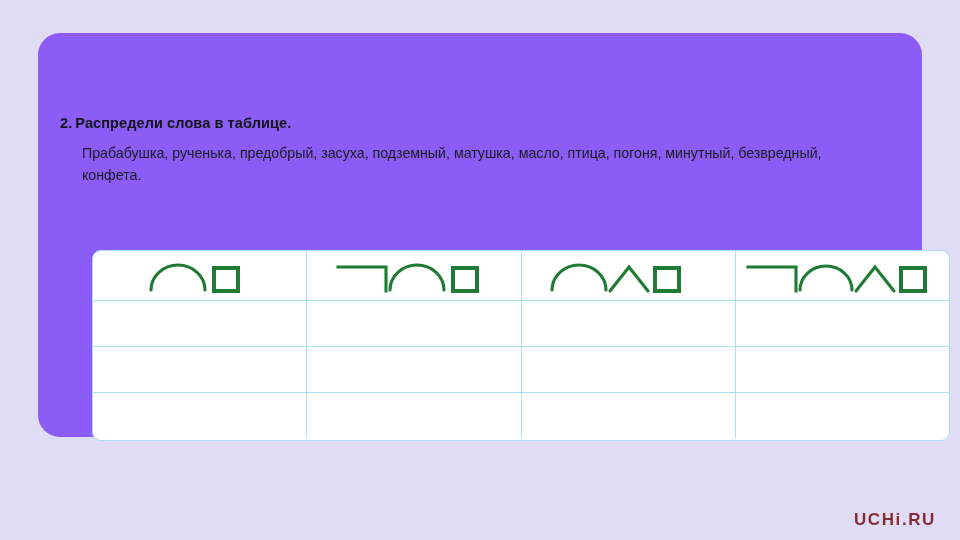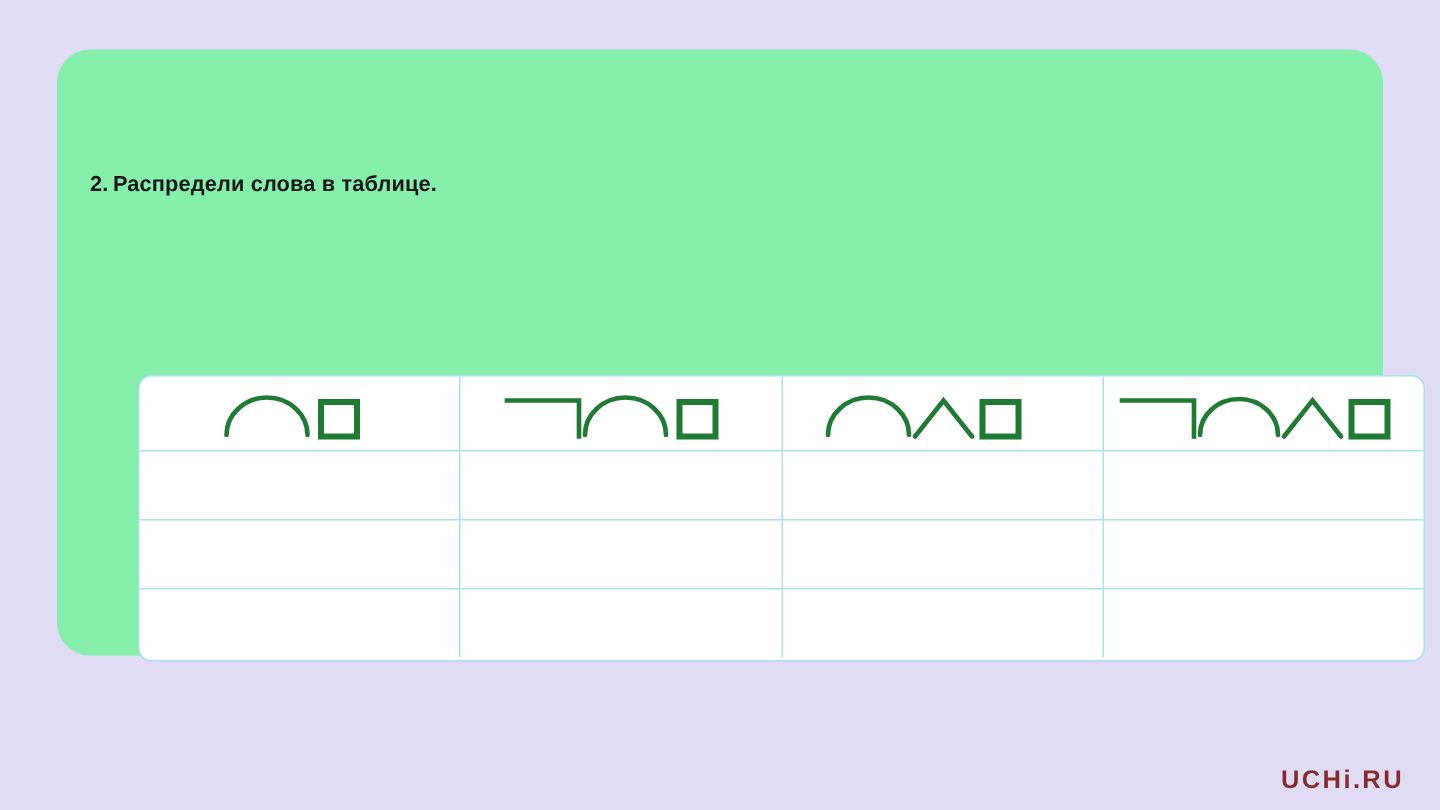--- a/index.html
+++ b/index.html
@@ -14,21 +14,21 @@
     font-family: "Liberation Sans", "DejaVu Sans", sans-serif;
     overflow: hidden;
     position: relative;
   }
   .card {
     position: absolute;
     left: 38px;
     top: 33px;
     width: 884px;
     height: 404px;
-    background: #86efac;
+    background: #8b5cf6;
     border-radius: 22px;
   }
   .task {
     position: absolute;
     left: 22px;
     top: 82px;
     width: 840px;
   }
   .task-head {
     font-size: 14.5px;
@@ -96,20 +96,21 @@
 </style>
 </head>
 <body>
 
 <div class="card">
 
   <div class="task">
     <div class="task-head">
       <span class="task-num">2.</span><span>Распредели слова в таблице.</span>
     </div>
+    <div class="word-list">Прабабушка, рученька, предобрый, засуха, подземный, матушка, масло, птица, погоня, минутный, безвредный, конфета.</div>
   </div>
 
   <div class="table">
 
     <div class="trow header">
 
       <div class="tcell">
         <svg class="scheme" width="150" height="40" viewBox="0 0 150 40">
           <path d="M 26 34 A 27 25 0 0 1 80 34" fill="none" stroke="#1F7A34" stroke-width="3.1" stroke-linecap="round"></path>
           <rect x="89" y="12" width="24" height="23" fill="none" stroke="#1F7A34" stroke-width="4"></rect>

